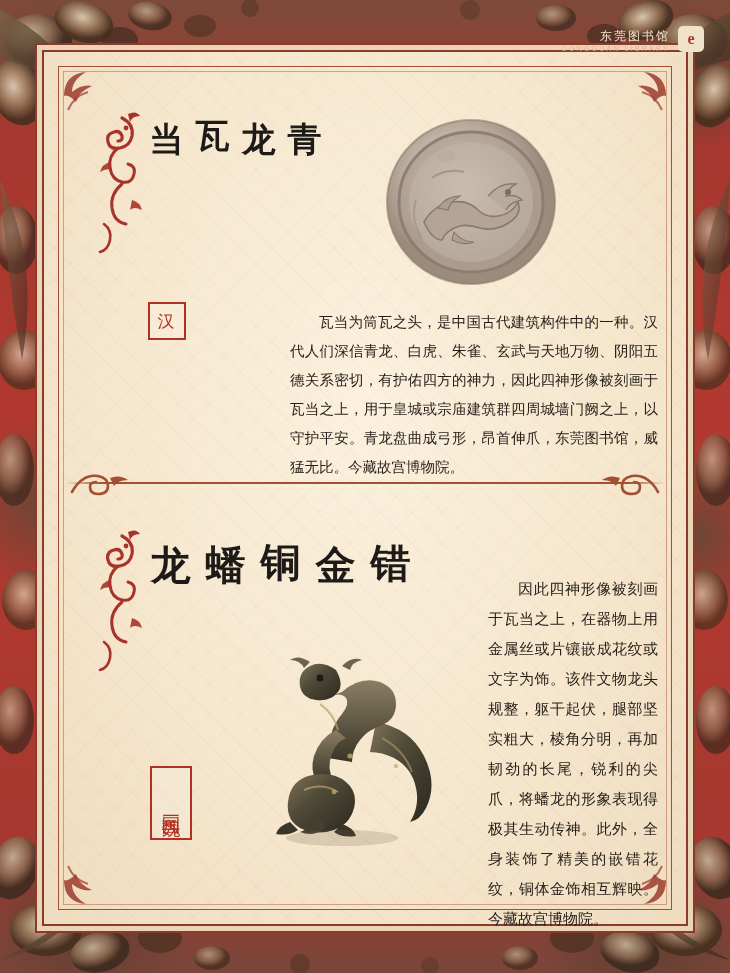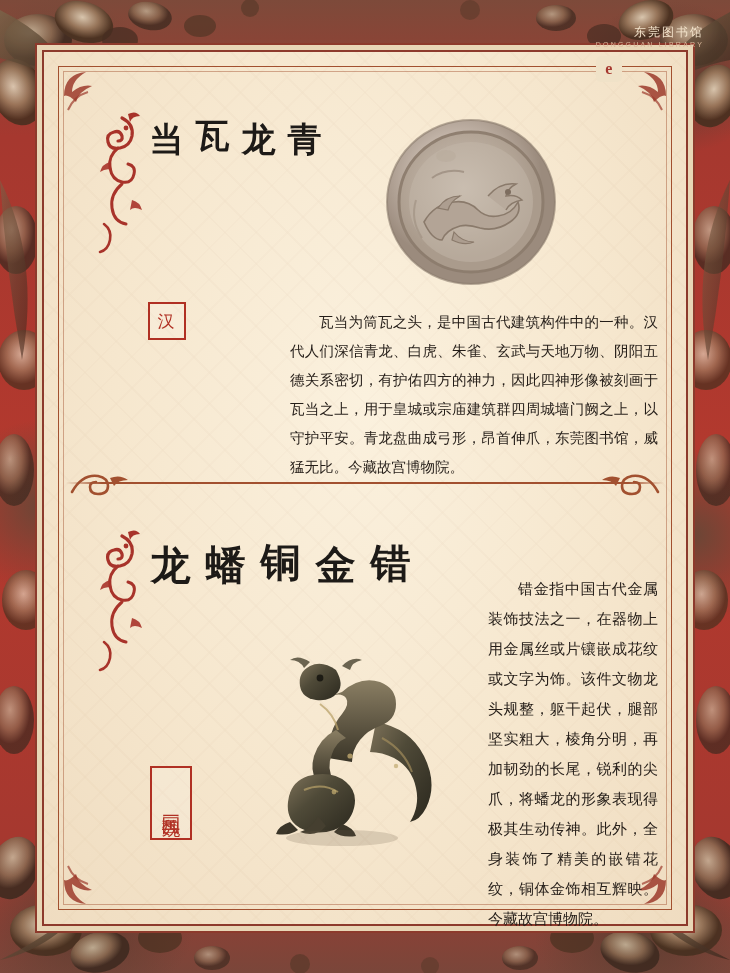--- a/index.html
+++ b/index.html
@@ -102,24 +102,23 @@
   }
   .divider-orn.left { left: 26px; }
   .divider-orn.right { right: 26px; transform: scaleX(-1); }
 
   
   .logo {
     position: absolute;
     right: 26px;
     top: 26px;
     display: flex;
-    align-items: flex-start;
+    align-items: flex-end;
     gap: 8px;
     z-index: 6;
-    flex-direction: column;
   }
   .logo-text { text-align: right; line-height: 1.05; }
   .logo-cn {
     font-size: 12px;
     color: #f3e3cb;
     letter-spacing: 2px;
     font-family: "DejaVu Sans", sans-serif;
   }
   .logo-en {
     font-size: 7px;
@@ -455,16 +454,16 @@
         <path d="M70 78 q14 10 18 26" stroke="#b9a26a" stroke-width="2" fill="none" opacity=".75"></path>
         <path d="M54 164 q18-8 34 2" stroke="#b9a26a" stroke-width="2" fill="none" opacity=".7"></path>
         <path d="M132 112 q22 12 30 34" stroke="#a8915e" stroke-width="2" fill="none" opacity=".65"></path>
         <circle cx="100" cy="130" r="2.6" fill="#c0a96f" opacity=".8"></circle>
         <circle cx="84" cy="166" r="2.4" fill="#c0a96f" opacity=".75"></circle>
         <circle cx="146" cy="140" r="2.2" fill="#c0a96f" opacity=".7"></circle>
 
         <ellipse cx="92" cy="212" rx="56" ry="8" fill="#6b5b46" opacity=".2"></ellipse>
       </svg>
 
-      <div class="body-text text-2">错金指中国古代金属装饰技法之一，在器物上用金属丝或片镶嵌成花纹或文字为饰。该件文物龙头规整，躯干起伏，腿部坚实粗大，棱角分明，再加韧劲的长尾，锐利的尖爪，将蟠龙的形象表现得极其生动传神。此外，全身装饰了精美的嵌错花纹，铜体金饰相互辉映。今藏故宫博物院。</div>
+      <div class="body-text text-2">因此四神形像被刻画于瓦当之上，在器物上用金属丝或片镶嵌成花纹或文字为饰。该件文物龙头规整，躯干起伏，腿部坚实粗大，棱角分明，再加韧劲的长尾，锐利的尖爪，将蟠龙的形象表现得极其生动传神。此外，全身装饰了精美的嵌错花纹，铜体金饰相互辉映。今藏故宫博物院。</div>
     </div>
   </div>
 </div>
 
 </body></html>

